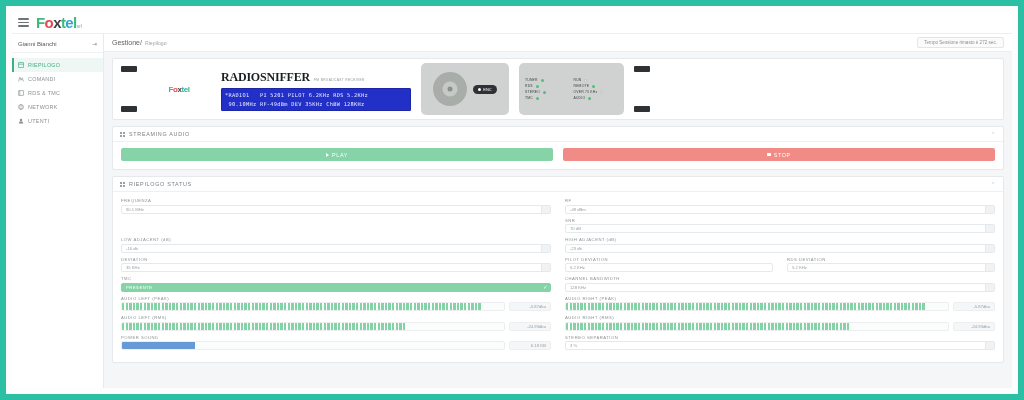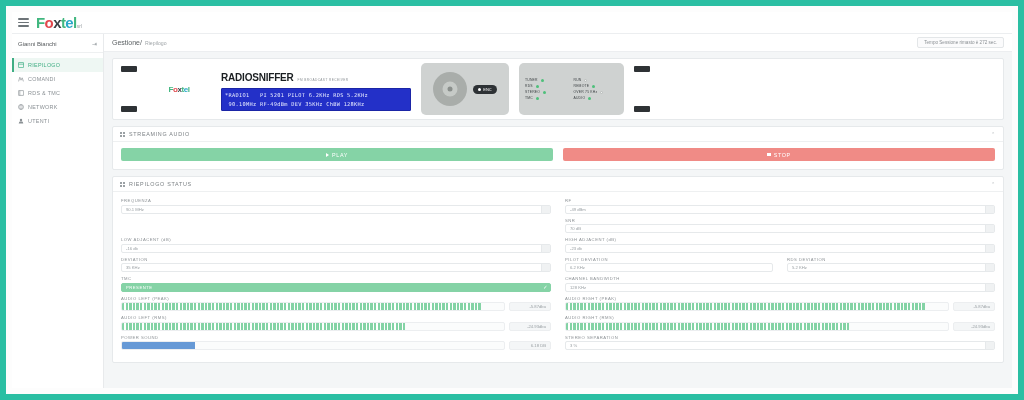--- a/index.html
+++ b/index.html
@@ -64,21 +64,21 @@
   .scroll { flex:1; padding:6px 8px 4px 8px; overflow:hidden; }
 
   
   .device-card {
     background:#ffffff; border:1px solid #e6e9eb; border-radius:2px;
     padding:6px 8px; display:flex; align-items:center; gap:10px; height:62px;
   }
   .dev-brand { width:64px; display:flex; flex-direction:column; align-items:center; gap:2px; }
   .brand-mini { font-size:8px; font-weight:bold; letter-spacing:-0.4px; }
   .sniffer { flex:0 0 190px; }
-  .sniffer-title { font-size:10px; font-weight:bold; color:#1b1f22; letter-spacing:-0.2px; }
+  .sniffer-title { font-size:12px; font-weight:bold; color:#1b1f22; letter-spacing:-0.2px;font-family:Liberation Serif, serif; }
   .sniffer-sub { font-size:3.2px; color:#8d9296; letter-spacing:0.4px; margin-left:4px; }
   .lcd {
     margin-top:3px; background:#2330c8; border:1px solid #1b25a6; border-radius:1px;
     padding:2px 3px; font-family:"DejaVu Sans Mono", monospace;
     font-size:5.3px; line-height:1.55; color:#e8ecff; letter-spacing:0.3px; white-space:pre;
   }
   .knob-panel {
     width:88px; height:52px; background:#cfd2d1; border-radius:5px;
     display:flex; align-items:center; justify-content:center; gap:6px;
   }

